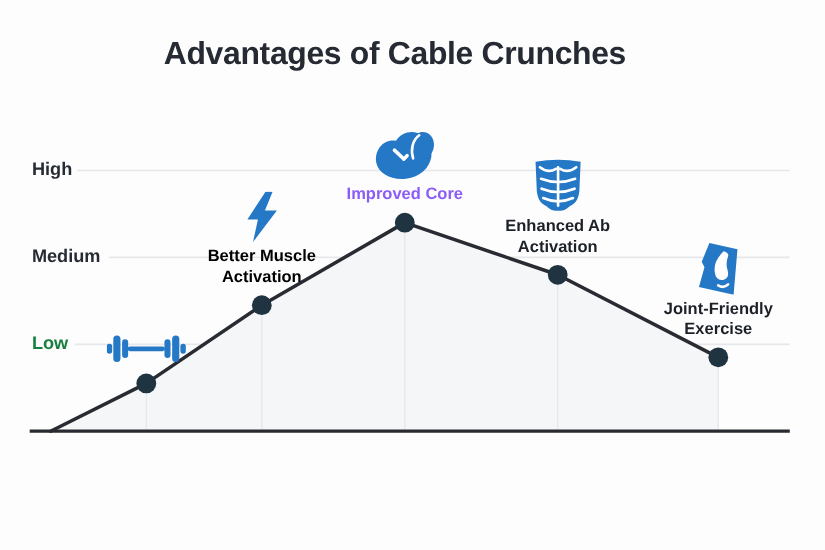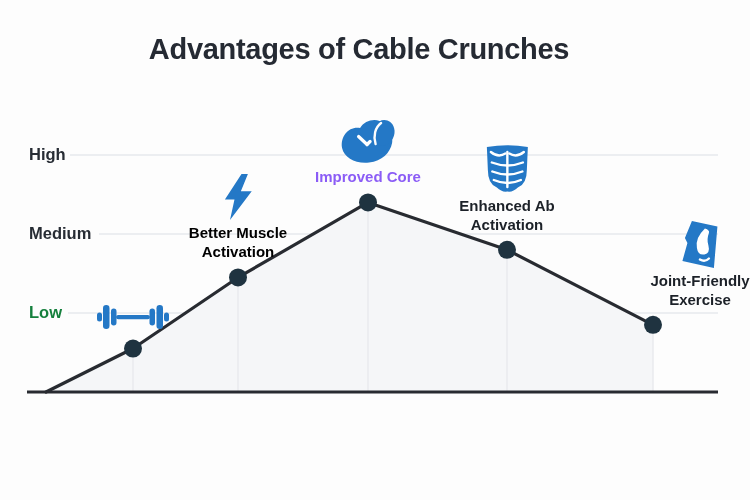--- a/index.html
+++ b/index.html
@@ -124,21 +124,21 @@
       </div>
       <div class="pt-block" style="left: 507px; bottom: 266.2px;">
         <svg class="pt-icon" width="46" height="50">
           <use href="#sym-abs" xlink:href="#sym-abs" width="46" height="50"></use>
         </svg>
         <div class="pt-label" style="color: rgb(28, 33, 40);">
           <div>Enhanced Ab</div>
           <div>Activation</div>
         </div>
       </div>
-      <div class="pt-block" style="left: 653px; bottom: 191.15px; margin-left: 47px;">
+      <div class="pt-block" style="left: 653px; bottom: 191.15px;">
         <svg class="pt-icon" width="37" height="47">
           <use href="#sym-joint" xlink:href="#sym-joint" width="37" height="47"></use>
         </svg>
         <div class="pt-label" style="color: rgb(28, 33, 40);">
           <div>Joint-Friendly</div>
           <div>Exercise</div>
         </div>
       </div>
     </div>
 </div>

